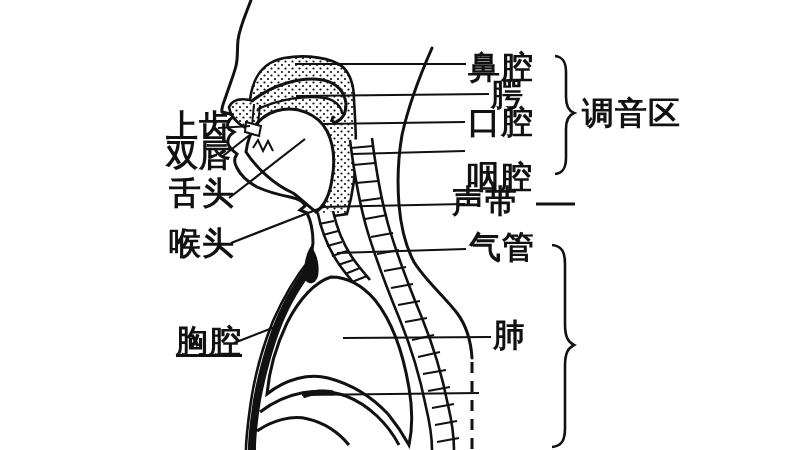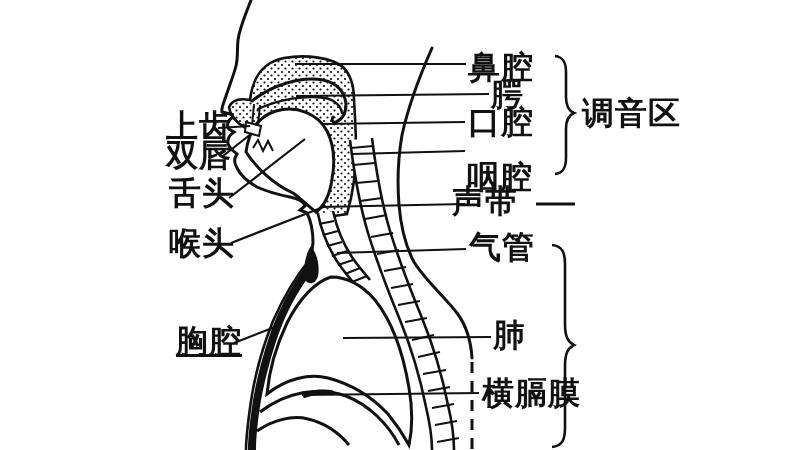--- a/index.html
+++ b/index.html
@@ -146,17 +146,16 @@
   <div class="lbl lbl-larynx">喉头</div>
   <div class="lbl lbl-chest">胸腔</div>
 
   <div class="lbl lbl-nasal">鼻腔</div>
   <div class="lbl lbl-palate">腭</div>
   <div class="lbl lbl-oral">口腔</div>
   <div class="lbl lbl-pharynx">咽腔</div>
   <div class="lbl lbl-vocal">声带</div>
   <div class="lbl lbl-trachea">气管</div>
   <div class="lbl lbl-lung">肺</div>
-  <div class="lbl lbl-diaphragm">横膈膜</div>
 
   <div class="lbl lbl-zone-artic">调音区</div>
 
 </div>
 
 </body></html>

